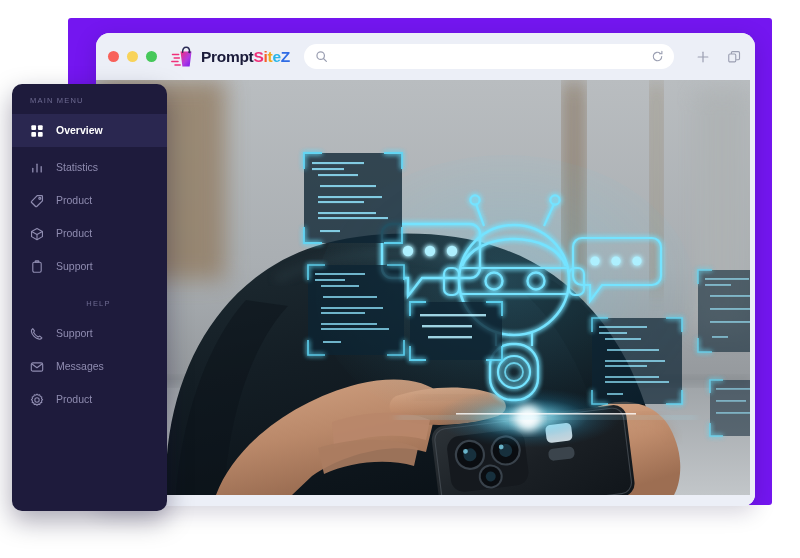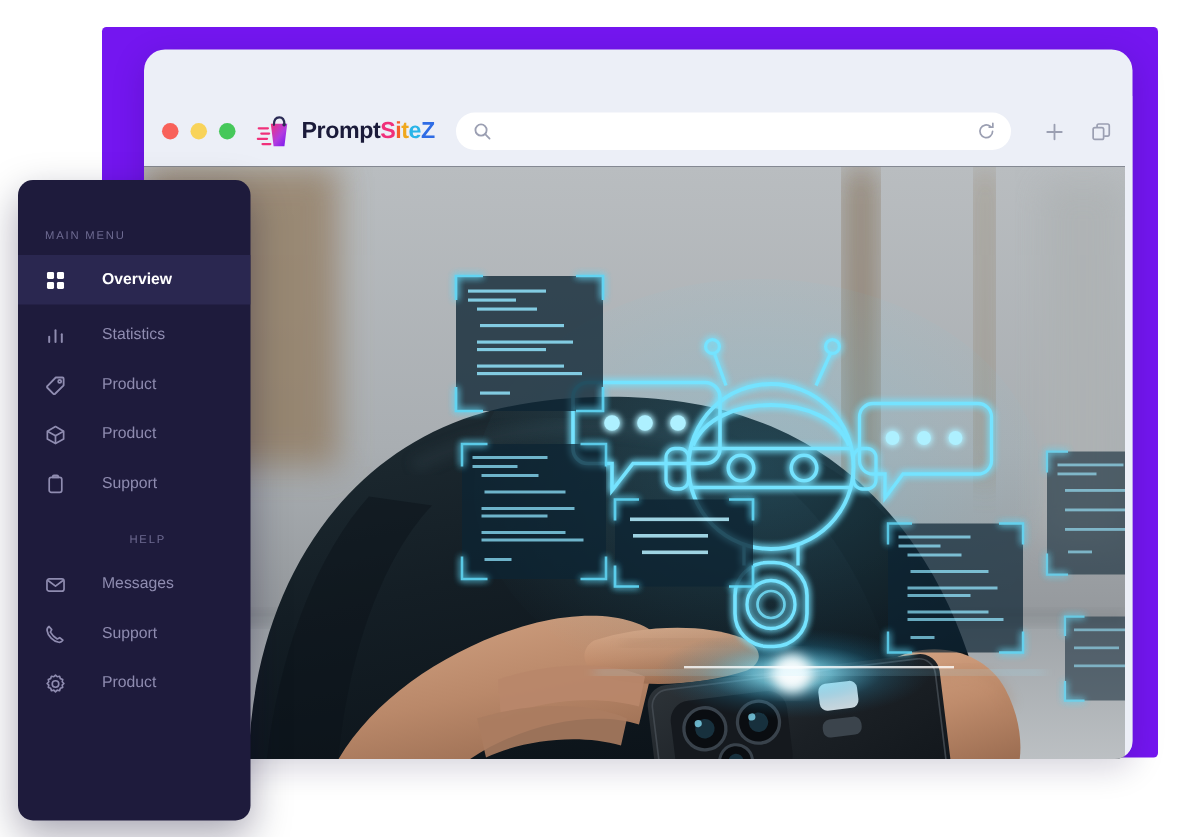--- a/index.html
+++ b/index.html
@@ -47,21 +47,20 @@
 
   .browser-toolbar {
     height: 47px;
     flex: 0 0 47px;
     background: #eceff7;
     display: flex;
     align-items: center;
     padding: 0 14px 0 12px;
     box-sizing: border-box;
     gap: 0;
-    margin-top: 31px;
   }
 
   .traffic-lights {
     display: flex;
     align-items: center;
     gap: 8px;
     margin-right: 14px;
     flex: 0 0 auto;
   }
   .dot {
@@ -168,39 +167,38 @@
   .sidebar {
     position: absolute;
     left: 12px;
     top: 84px;
     width: 155px;
     height: 427px;
     background: #1e1b3c;
     border-radius: 10px;
     box-shadow: 0 10px 26px rgba(12, 6, 40, 0.35);
     overflow: hidden;
-    padding-top: 20px;
+    padding-top: 0;
     box-sizing: border-box;
-    margin-top: 36px;
   }
 
   .menu-section-label {
     font-size: 7.5px;
     letter-spacing: 1.2px;
     color: #6e6b92;
     text-transform: uppercase;
     padding: 12px 0 9px 18px;
     font-weight: normal;
   }
   .menu-section-label.help-label { padding-top: 16px; text-align: center; }
 
   .menu-item {
     display: flex;
     align-items: center;
-    gap: 24px;
+    gap: 12px;
     height: 33px;
     padding-left: 18px;
     box-sizing: border-box;
     color: #8f8cb0;
     font-size: 10.5px;
     cursor: default;
     position: relative;
   }
   .menu-item .mi-icon {
     width: 14px;
@@ -636,36 +634,36 @@
         </svg>
       </span>
       <span class="mi-label">Support</span>
     </div>
 
     <div class="menu-section-label help-label">HELP</div>
 
     <div class="menu-item">
       <span class="mi-icon">
         <svg viewBox="0 0 16 16" fill="none" stroke="currentColor" stroke-width="1.3" stroke-linejoin="round">
-          <rect x="1.5" y="3.3" width="13" height="9.4" rx="1.7"></rect>
-          <path d="M2.3 4.6 L8 8.9 L13.7 4.6"></path>
-        </svg>
-      </span>
-      <span class="mi-label">Messages</span>
-    </div>
-
-    <div class="menu-item">
-      <span class="mi-icon">
-        <svg viewBox="0 0 16 16" fill="none" stroke="currentColor" stroke-width="1.3" stroke-linejoin="round">
           <path d="M3.1 1.9 C2.1 2.6 1.4 3.8 1.6 5 C2.1 9.1 6.3 13.4 10.5 13.9
                    C11.7 14.1 12.9 13.4 13.6 12.4 L11.2 10.4 L9.3 11.4
                    C7.6 10.4 5.1 7.9 4.1 6.2 L5.1 4.3 Z"></path>
         </svg>
       </span>
       <span class="mi-label">Support</span>
+    </div>
+
+    <div class="menu-item">
+      <span class="mi-icon">
+        <svg viewBox="0 0 16 16" fill="none" stroke="currentColor" stroke-width="1.3" stroke-linejoin="round">
+          <rect x="1.5" y="3.3" width="13" height="9.4" rx="1.7"></rect>
+          <path d="M2.3 4.6 L8 8.9 L13.7 4.6"></path>
+        </svg>
+      </span>
+      <span class="mi-label">Messages</span>
     </div>
 
     <div class="menu-item">
       <span class="mi-icon">
         <svg viewBox="0 0 16 16" fill="none" stroke="currentColor" stroke-width="1.25" stroke-linejoin="round">
           <circle cx="8" cy="8" r="2.5"></circle>
           <path d="M8 1.2 L9.3 2.5 L11.1 2.1 L11.7 3.9 L13.5 4.5 L13.1 6.3 L14.4 7.6
                    L13.1 8.9 L13.5 10.7 L11.7 11.3 L11.1 13.1 L9.3 12.7 L8 14
                    L6.7 12.7 L4.9 13.1 L4.3 11.3 L2.5 10.7 L2.9 8.9 L1.6 7.6
                    L2.9 6.3 L2.5 4.5 L4.3 3.9 L4.9 2.1 L6.7 2.5 Z"></path>

